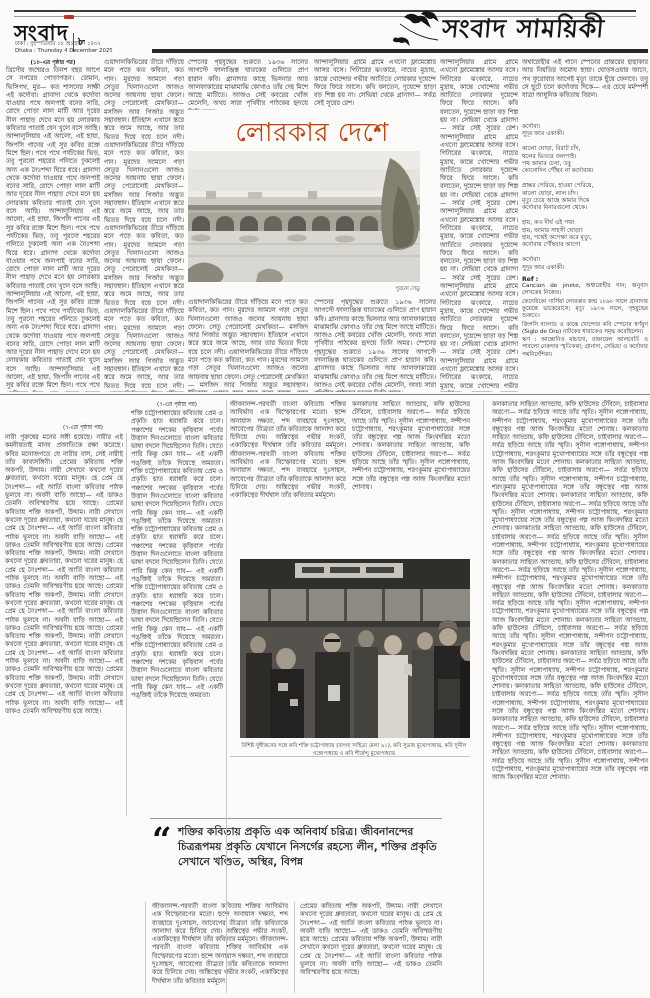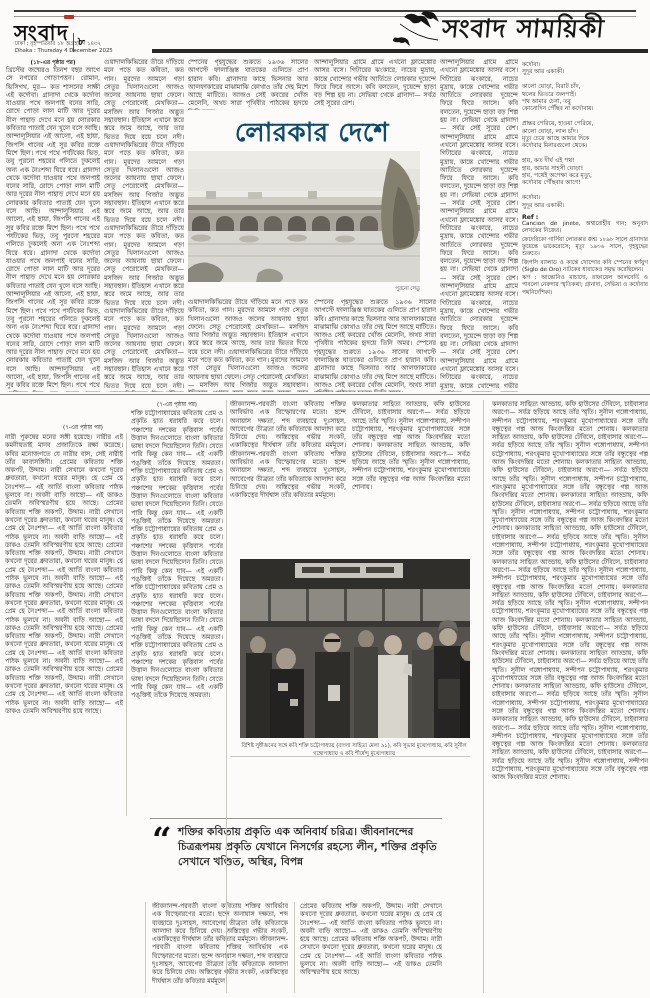--- a/index.html
+++ b/index.html
@@ -2,21 +2,21 @@
 <html><head>
 <meta charset="utf-8">
 <style>
   html,body{margin:0;padding:0;background:#ffffff;}
   .page{position:relative;width:650px;height:998px;background:#fcfbf9;overflow:hidden;
         font-family:"DejaVu Sans","Liberation Sans",sans-serif;color:#1c1c1c;}
   .abs{position:absolute;}
   .body-text{font-size:6.4px;line-height:8.3px;text-align:justify;color:#2d2d2d;overflow:hidden;
              word-break:break-word;}
   .tiny-center{font-size:5.6px;font-weight:bold;text-align:center;color:#222;}
-  .headline{font-weight:bold;text-align:center;color:#0c4a6e;letter-spacing:.5px;}
+  .headline{font-weight:normal;text-align:center;color:#c2410c;letter-spacing:.5px;}
   .vrule{width:1px;background:#c9c7c2;}
   .hrule{background:#8a8885;}
   .poem{font-size:5.9px;line-height:7.4px;color:#2d2d2d;}
   .poem div{min-height:7.4px;}
   .reflines{font-size:5.7px;line-height:7.3px;color:#2d2d2d;text-align:justify;}
   .reflines div{margin-bottom:1px;}
   .quote-box{background:#fcfbf9;}
   .quote-text{font-size:10.6px;line-height:14.8px;font-weight:bold;color:#2a2a2a;}
   .quote-mark{font-family:"DejaVu Serif","Liberation Serif",serif;font-size:34px;line-height:26px;
               font-weight:bold;color:#111;}
@@ -101,20 +101,21 @@
     </svg>
   </div>
   <div class="abs caption" style="left:300px;top:285px;width:120px;text-align:right;">পুরনো সেতু</div>
 
   <div class="abs body-text" style="left:188px;top:298px;width:120px;height:94px;">গুয়াদালকিভিরের তীরে দাঁড়িয়ে মনে পড়ে কত কবিতা, কত গান। মুরদের আমলে গড়া সেতুর খিলানগুলো আজও জলের আয়নায় ছায়া ফেলে। সেতু পেরোলেই মেথকিতা— মসজিদ আর গির্জার অদ্ভুত সহাবস্থান। ইতিহাস এখানে স্তরে স্তরে জমে আছে, আর তার ভিতর দিয়ে বয়ে চলে নদী। গুয়াদালকিভিরের তীরে দাঁড়িয়ে মনে পড়ে কত কবিতা, কত গান। মুরদের আমলে গড়া সেতুর খিলানগুলো আজও জলের আয়নায় ছায়া ফেলে। সেতু পেরোলেই মেথকিতা— মসজিদ আর গির্জার অদ্ভুত সহাবস্থান। ইতিহাস এখানে স্তরে স্তরে জমে আছে, আর তার ভিতর দিয়ে বয়ে চলে নদী।</div>
   <div class="abs body-text" style="left:314px;top:298px;width:122px;height:94px;">স্পেনের গৃহযুদ্ধের শুরুতে ১৯৩৬ সালের আগস্টে ফালাঞ্জিস্ত ঘাতকের গুলিতে প্রাণ হারান কবি। গ্রানাদার কাছে ভিসনার আর আলফাকারের মাঝামাঝি কোথাও তাঁর দেহ মিশে আছে মাটিতে। আজও সেই কবরের খোঁজ মেলেনি, অথচ সারা পৃথিবীর পাঠকের হৃদয়ে তিনি অমর। স্পেনের গৃহযুদ্ধের শুরুতে ১৯৩৬ সালের আগস্টে ফালাঞ্জিস্ত ঘাতকের গুলিতে প্রাণ হারান কবি। গ্রানাদার কাছে ভিসনার আর আলফাকারের মাঝামাঝি কোথাও তাঁর দেহ মিশে আছে মাটিতে। আজও সেই কবরের খোঁজ মেলেনি, অথচ সারা পৃথিবীর পাঠকের হৃদয়ে তিনি অমর।</div>
 
   <div class="abs body-text" style="left:440px;top:58px;width:78px;height:334px;">আন্দালুসিয়ার গ্রামে গ্রামে এখনো ফ্লামেঙ্কোর আসর বসে। গিটারের ঝংকারে, নাচের মুদ্রায়, কান্তে খোন্দোর গভীর আর্তিতে লোরকার দুয়েন্দে ফিরে ফিরে আসে। কবি বলতেন, দুয়েন্দে ছাড়া বড় শিল্প হয় না। সেভিয়া থেকে গ্রানাদা— সর্বত্র সেই সুরের রেশ। আন্দালুসিয়ার গ্রামে গ্রামে এখনো ফ্লামেঙ্কোর আসর বসে। গিটারের ঝংকারে, নাচের মুদ্রায়, কান্তে খোন্দোর গভীর আর্তিতে লোরকার দুয়েন্দে ফিরে ফিরে আসে। কবি বলতেন, দুয়েন্দে ছাড়া বড় শিল্প হয় না। সেভিয়া থেকে গ্রানাদা— সর্বত্র সেই সুরের রেশ। আন্দালুসিয়ার গ্রামে গ্রামে এখনো ফ্লামেঙ্কোর আসর বসে। গিটারের ঝংকারে, নাচের মুদ্রায়, কান্তে খোন্দোর গভীর আর্তিতে লোরকার দুয়েন্দে ফিরে ফিরে আসে। কবি বলতেন, দুয়েন্দে ছাড়া বড় শিল্প হয় না। সেভিয়া থেকে গ্রানাদা— সর্বত্র সেই সুরের রেশ। আন্দালুসিয়ার গ্রামে গ্রামে এখনো ফ্লামেঙ্কোর আসর বসে। গিটারের ঝংকারে, নাচের মুদ্রায়, কান্তে খোন্দোর গভীর আর্তিতে লোরকার দুয়েন্দে ফিরে ফিরে আসে। কবি বলতেন, দুয়েন্দে ছাড়া বড় শিল্প হয় না। সেভিয়া থেকে গ্রানাদা— সর্বত্র সেই সুরের রেশ। আন্দালুসিয়ার গ্রামে গ্রামে এখনো ফ্লামেঙ্কোর আসর বসে। গিটারের ঝংকারে, নাচের মুদ্রায়, কান্তে খোন্দোর গভীর আর্তিতে লোরকার দুয়েন্দে ফিরে ফিরে আসে। কবি বলতেন, দুয়েন্দে ছাড়া বড় শিল্প হয় না। সেভিয়া থেকে গ্রানাদা— সর্বত্র সেই সুরের রেশ।</div>
 
   <div class="abs" style="left:522px;top:58px;width:126px;height:334px;overflow:hidden;">
+    <div class="body-text" style="height:62px;">অশ্বারোহীর এই গানে স্পেনের প্রান্তরের হাহাকার আর নিয়তির অমোঘ ছায়া। ঘোড়সওয়ার জানে, পথ ফুরোবার আগেই মৃত্যু তাকে ছুঁয়ে ফেলবে। তবু সে ছুটে চলে কর্দোবার দিকে— এর চেয়ে মর্মস্পর্শী যাত্রা আধুনিক কবিতায় বিরল।</div>
     <div class="poem" style="margin-top:3px;">
         <div>কর্দোবা।</div>
         <div>সুদূর আর একাকী।</div>
         <div></div>
         <div>কালো ঘোড়া, বিরাট চাঁদ,</div>
         <div>থলের ভিতরে জলপাই।</div>
         <div>পথ আমার চেনা, তবু</div>
         <div>কোনোদিন পৌঁছব না কর্দোবায়।</div>
         <div></div>
         <div>প্রান্তর পেরিয়ে, হাওয়া পেরিয়ে,</div>

